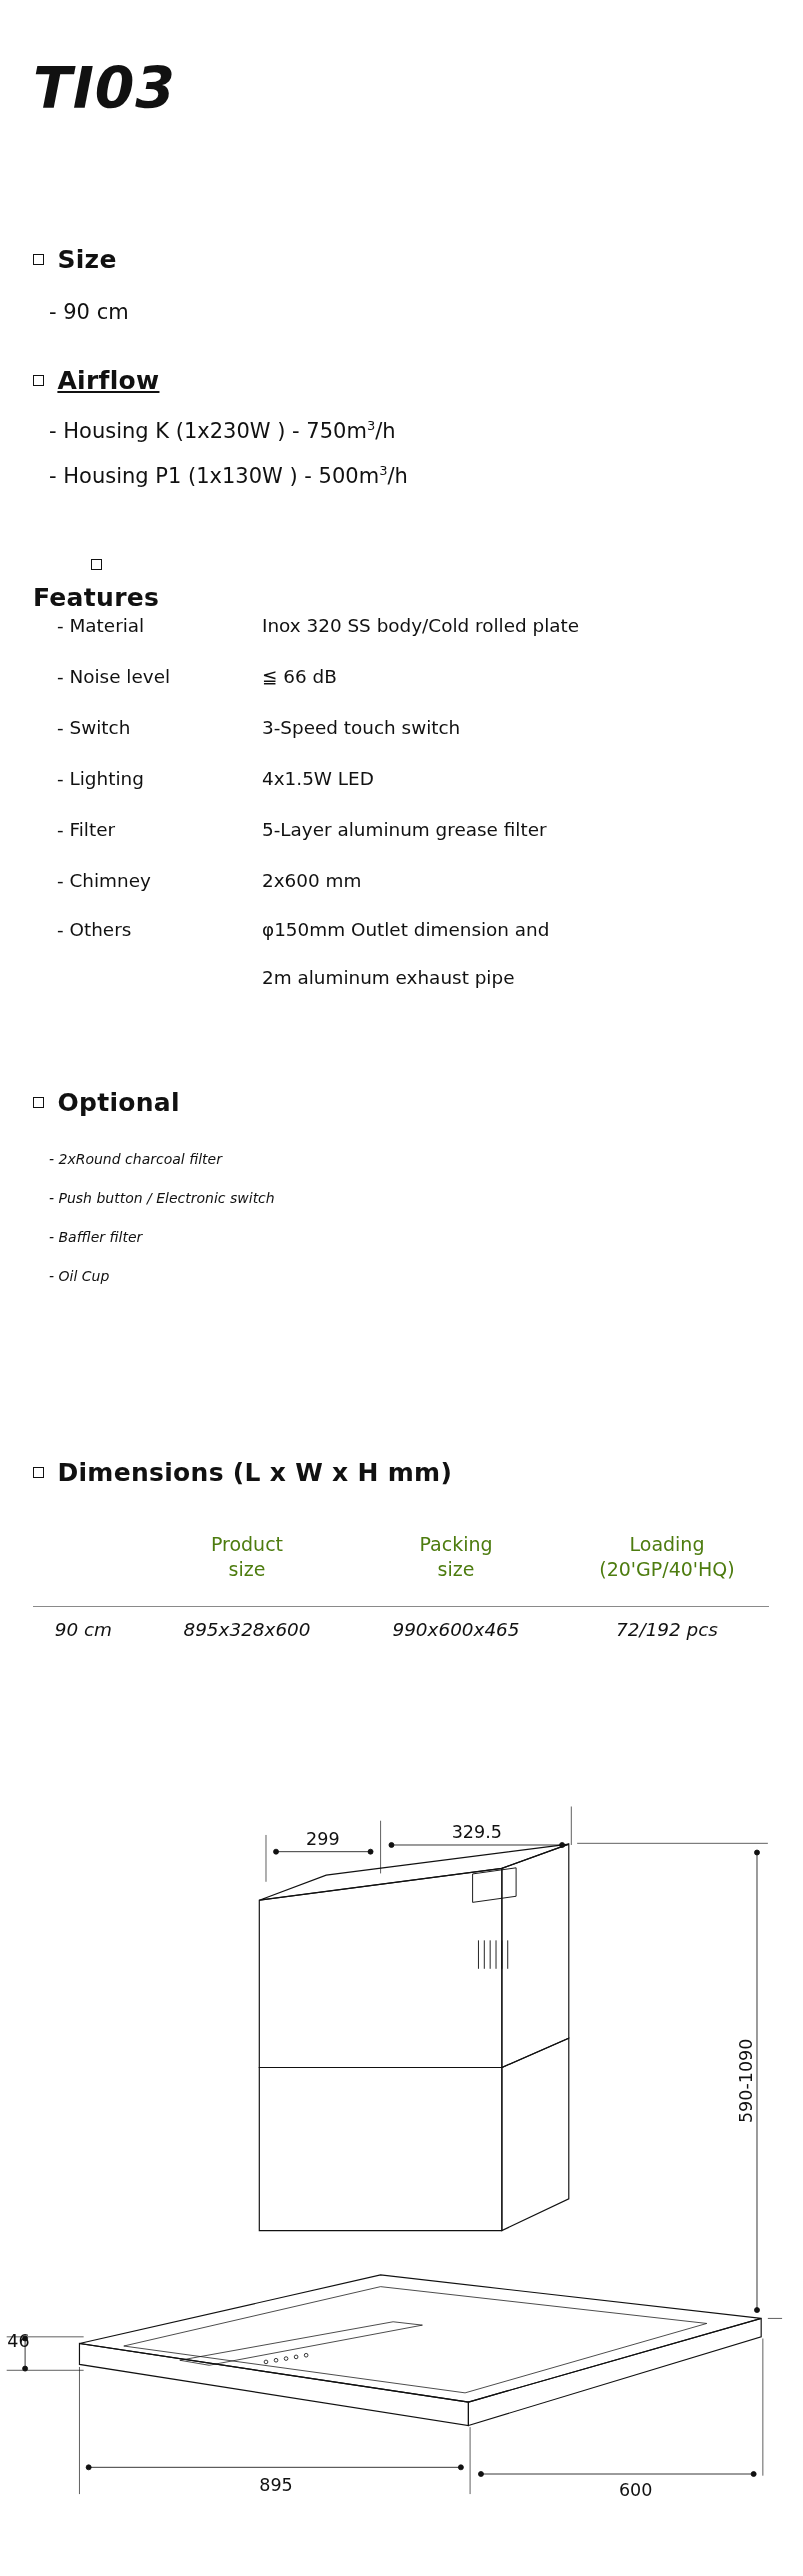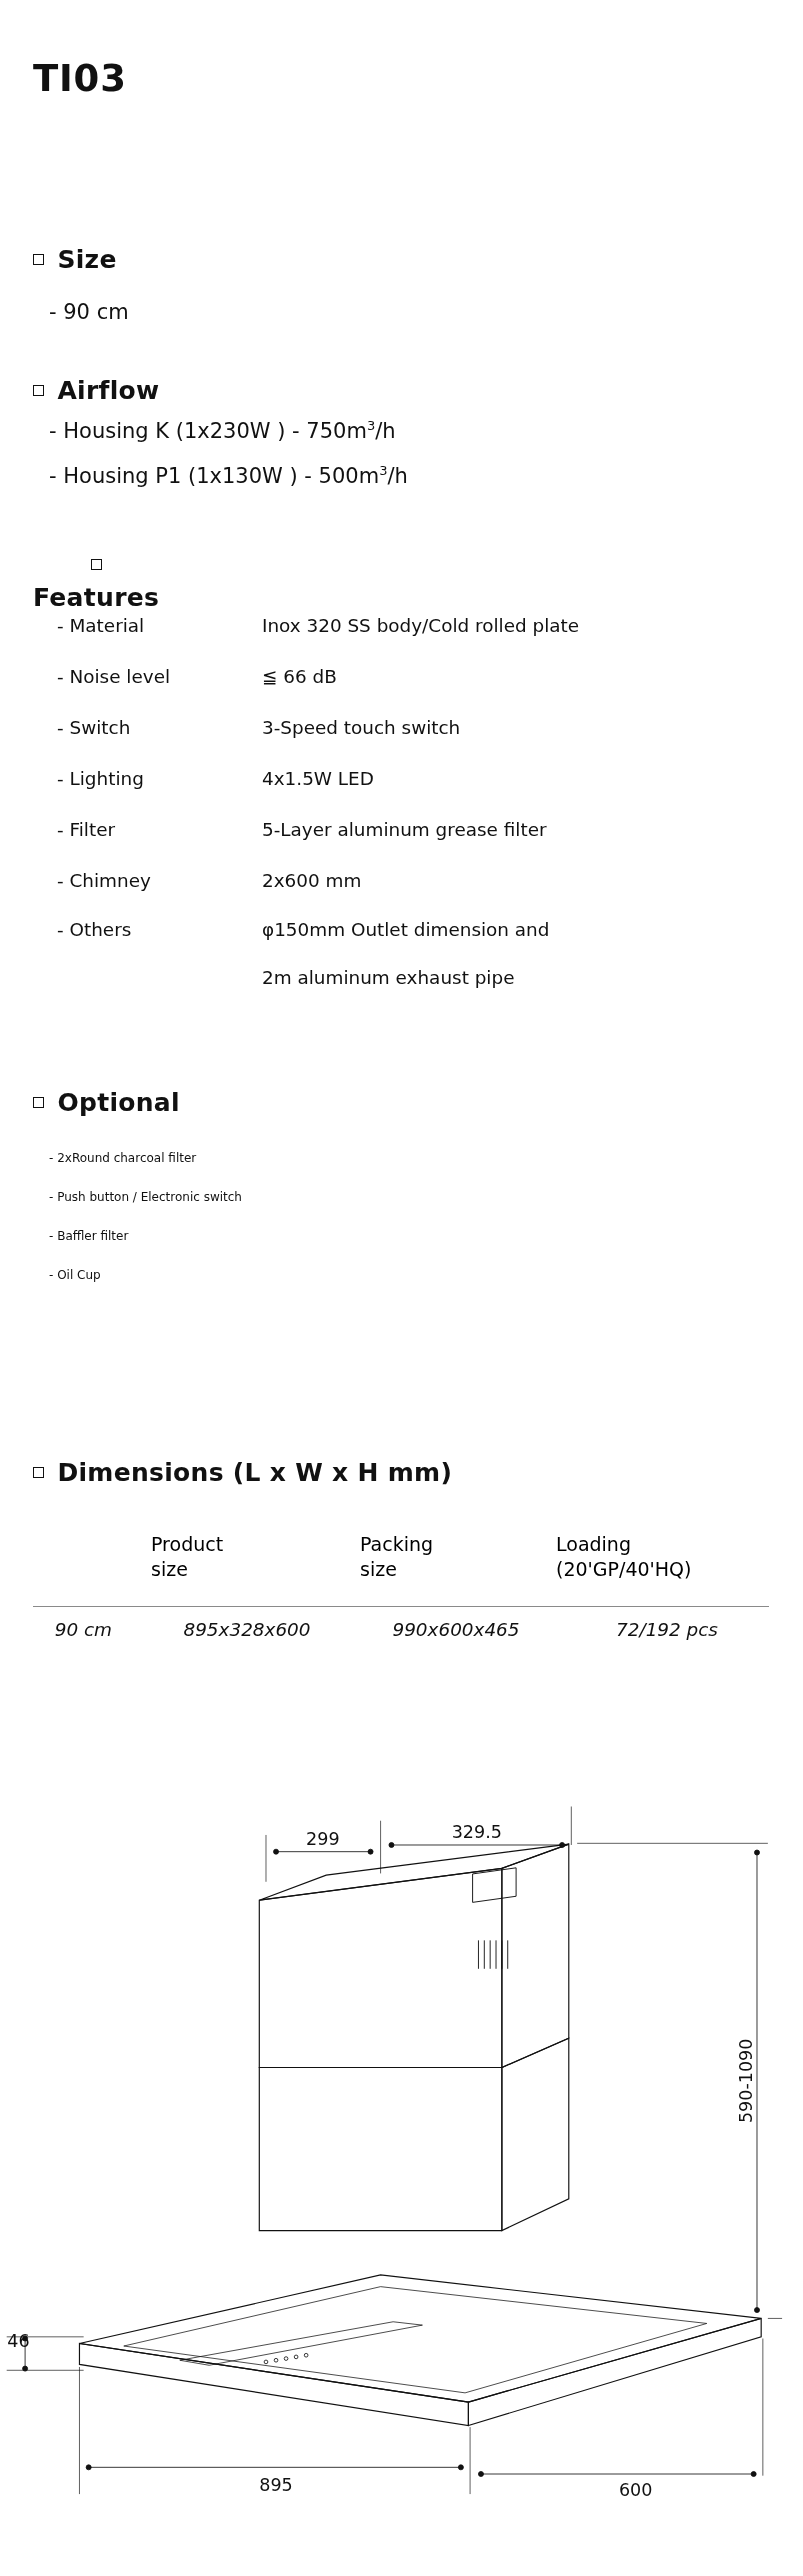--- a/index.html
+++ b/index.html
@@ -19,25 +19,26 @@
     position: absolute;
     left: 0; top: 0;
     width: 803px;
     height: 2576px;
   }
   
   .title {
     position: absolute;
     left: 33px;
     top: 60px;
-    font-size: 37px;
+    font-size: 57px;
     font-weight: bold;
     letter-spacing: 0.8px;
     line-height: 1;
     font-family: "DejaVu Sans", sans-serif;
+    font-style: italic;
   }
 
   
   .sec {
     position: absolute;
     left: 33px;
     display: flex;
     align-items: center;
     gap: 13.4px;
   }
@@ -53,21 +54,21 @@
     font-weight: bold;
     letter-spacing: 0.3px;
   }
 
   
   .row {
     position: absolute;
     font-size: 21px;
     white-space: nowrap;
   }
-  .row.small { font-size: 12px; }
+  .row.small { font-size: 14px; font-style: italic; }
 
   sup { font-size: 0.62em; vertical-align: super; }
 
   
   .frow {
     position: absolute;
     font-size: 18.4px;
     white-space: nowrap;
   }
   .fkey {
@@ -87,24 +88,24 @@
     left: 25px;
     top: 1532px;
     width: 753px;
   }
   .dt-head {
     position: relative;
     height: 65px;
   }
   .dt-col {
     position: absolute;
-    text-align: left;
+    text-align: center;
     font-size: 19px;
     line-height: 1.32;
-    color: #000000;
+    color: #4d7c0f;
   }
   .dt-rule {
     position: absolute;
     left: 8.4px;
     top: 74px;
     width: 736px;
     height: 0.8px;
     background: #8a8a8a;
   }
   .dt-body {
@@ -146,21 +147,21 @@
 <div class="page">
 
   <div class="title">TI03</div>
 
   <div class="sec" style="top:245px;">
     <span class="sqr"></span>
     <span class="sec-label">Size</span>
   </div>
   <div class="row" style="left:49px; top:300px;">- 90 cm</div>
 
-  <div class="sec" style="top:376px;">
+  <div class="sec" style="top:366px;text-decoration:underline;">
     <span class="sqr"></span>
     <span class="sec-label">Airflow</span>
   </div>
   <div class="row" style="left:49px; top:418px;">
     <span>- Housing K (1x230W ) - 750m</span><sup>3</sup><span>/h</span>
   </div>
   <div class="row" style="left:49px; top:463px;">
     <span>- Housing P1 (1x130W ) - 500m</span><sup>3</sup><span>/h</span>
   </div>
 

